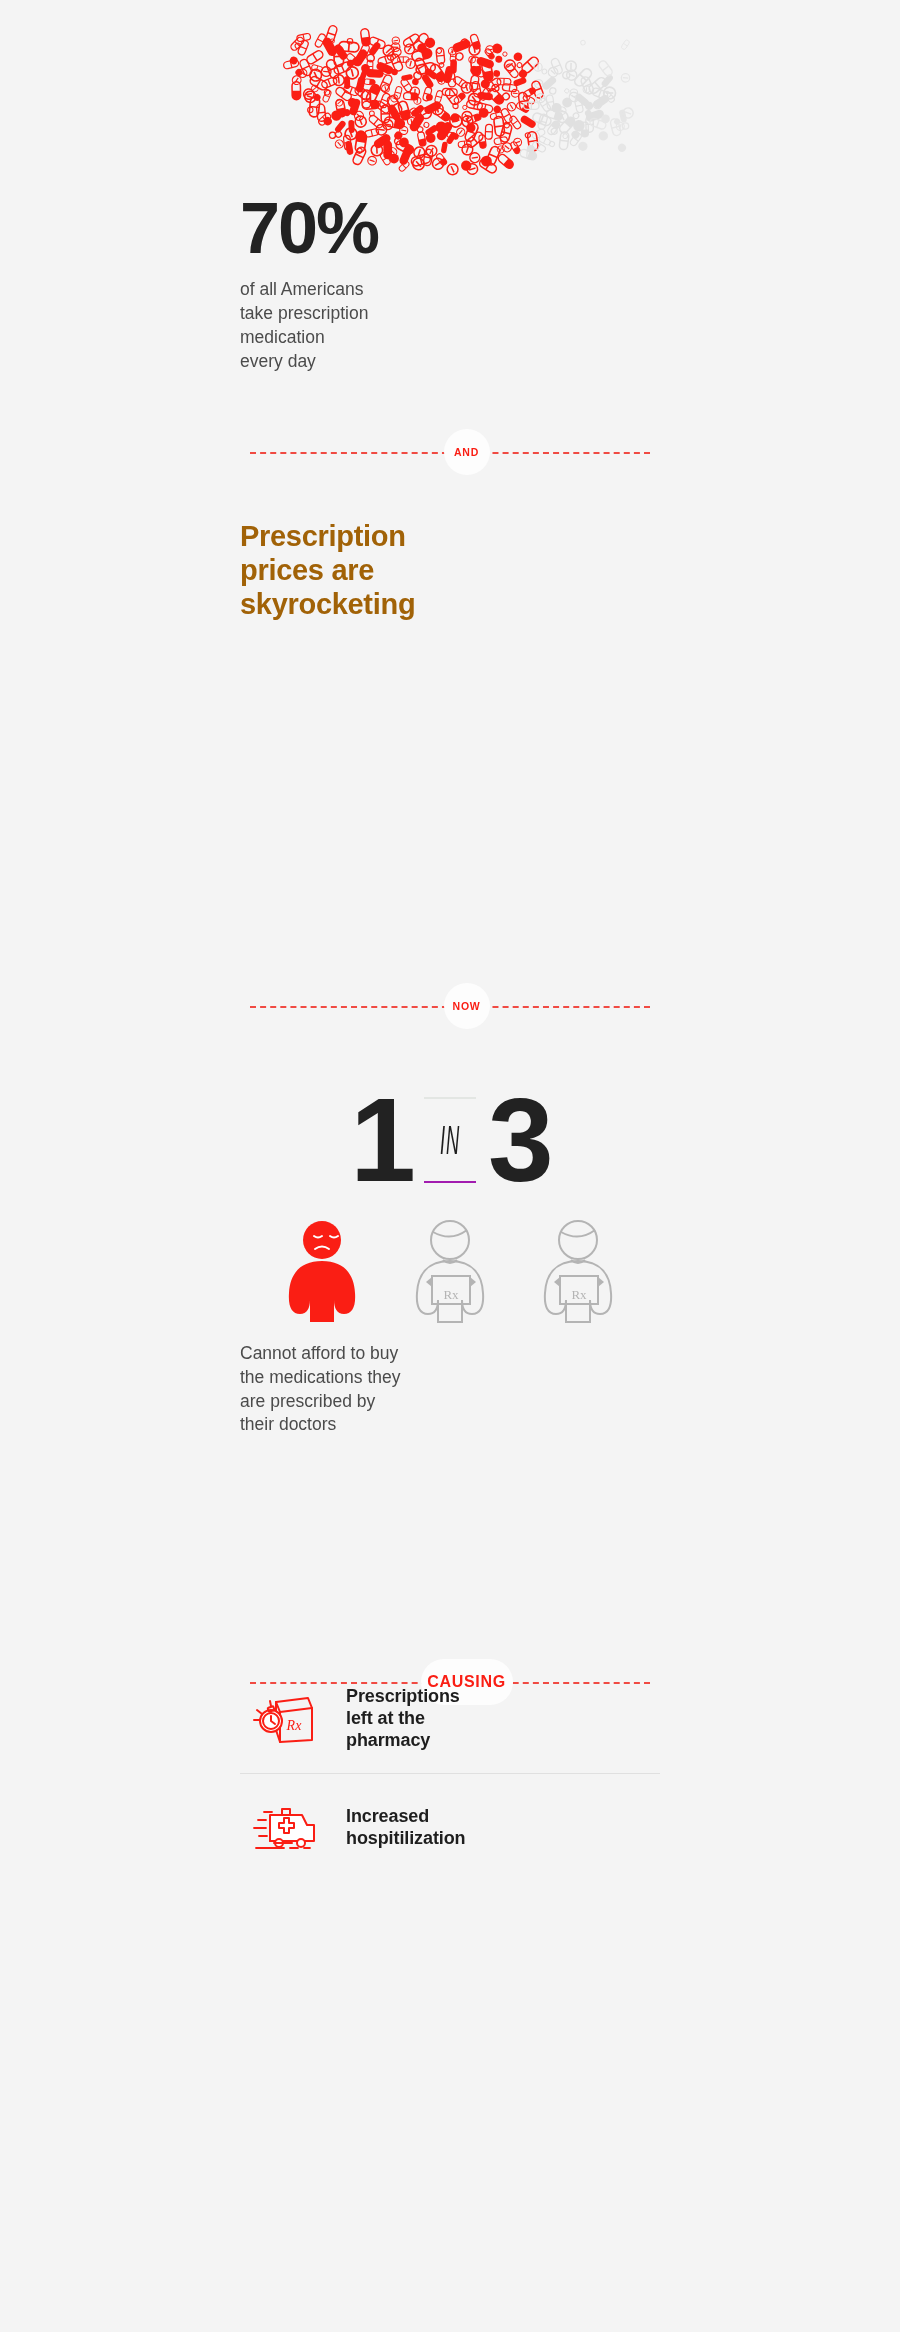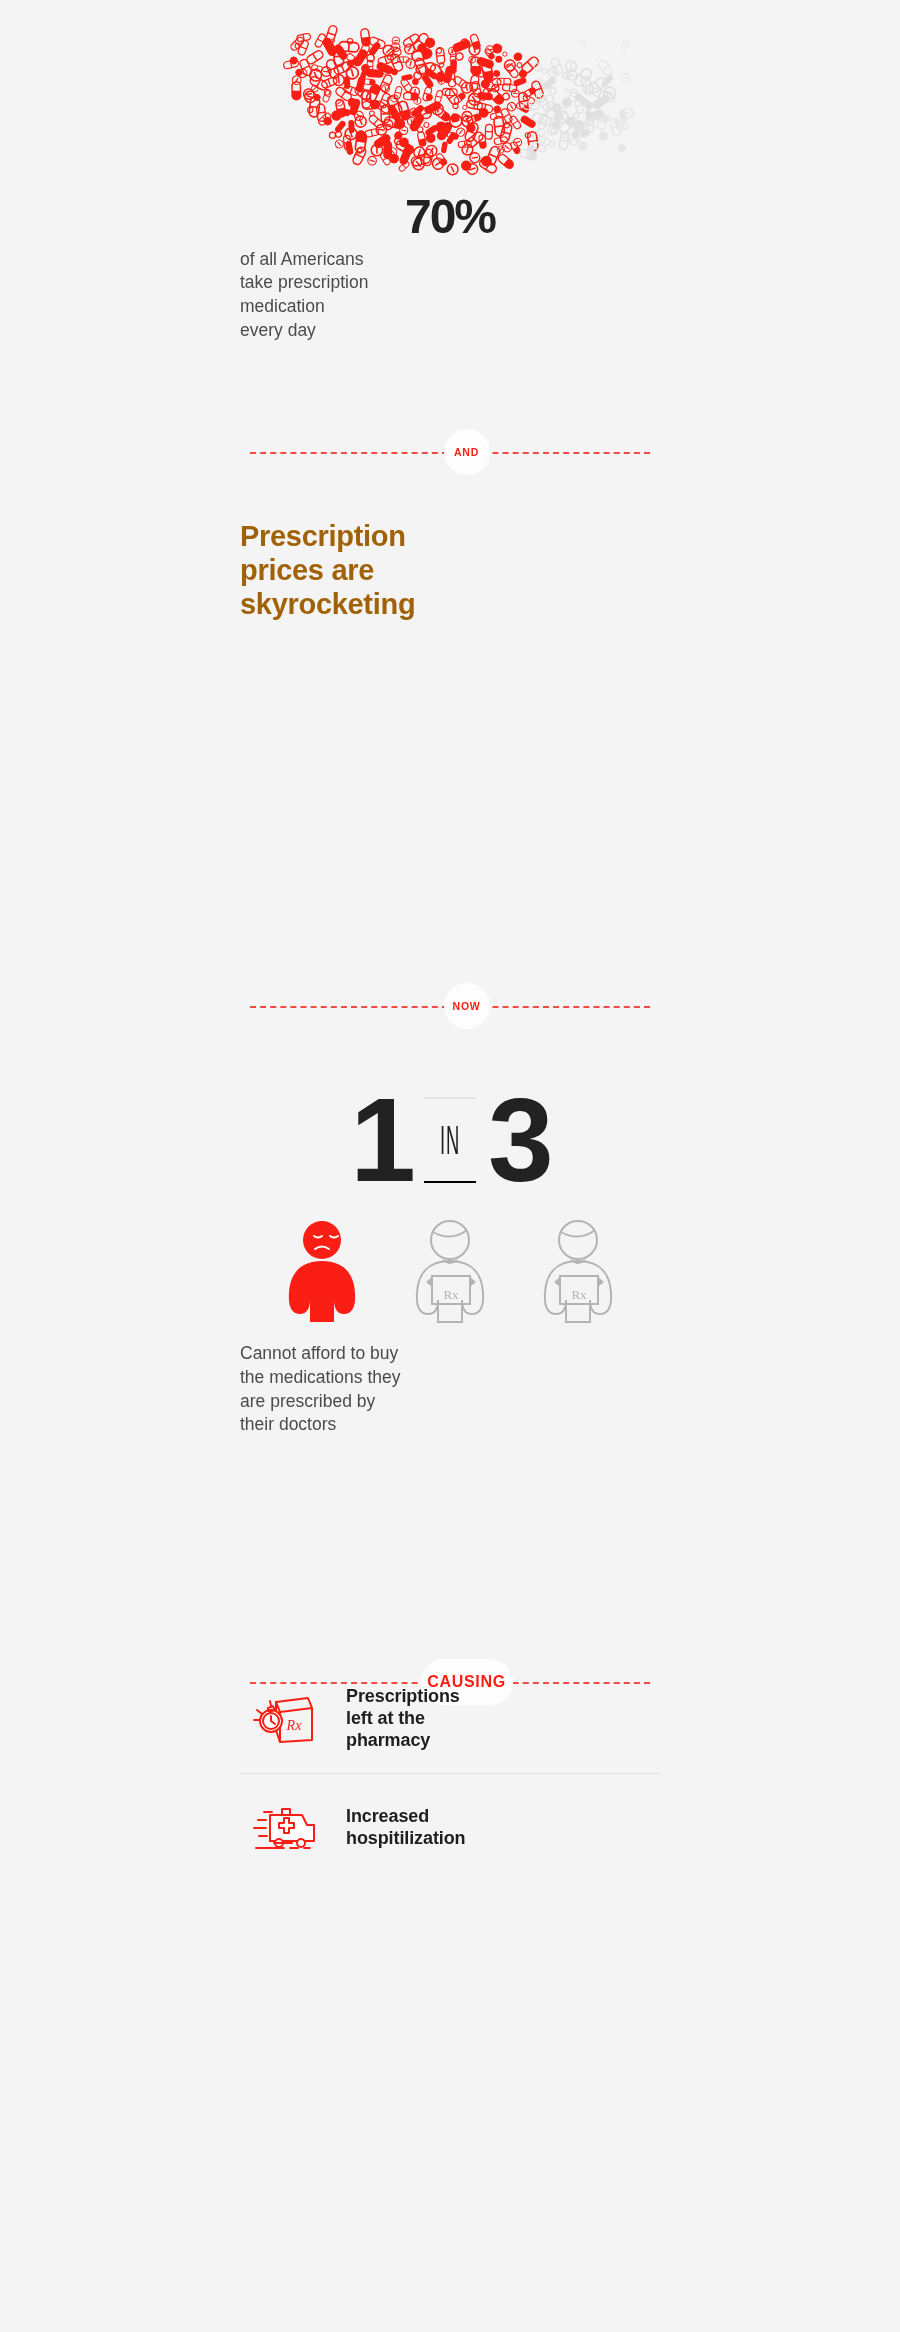--- a/index.html
+++ b/index.html
@@ -14,26 +14,26 @@
     position:absolute; left:50%; transform:translateX(-50%);
     width:420px;
   }
 
   
   #sec-map { top:0; }
   .map-wrap { width:420px; height:180px; position:relative; }
   .map-wrap svg { display:block; width:100%; height:100%; overflow:visible; }
 
   .bignum {
-    font-size:48px; font-weight:bold; color:#222; letter-spacing:-2px;
-    line-height:.95; margin-top:-4px;text-align:center;
+    font-size:72px; font-weight:bold; color:#222; letter-spacing:-2px;
+    line-height:.95; margin-top:-4px;
   }
   .body {
     font-size:17.5px; line-height:1.36; color:#4b4b4b; font-weight:400;
-    margin-top:8px; white-space:pre-line;
+    margin-top:16px; white-space:pre-line;
   }
 
   
   .divider {
     position:relative; height:48px; display:flex;
     align-items:center; justify-content:center;
   }
   .divider .line {
     position:absolute; left:10px; right:10px; top:50%; height:0;
     border-top:2px dashed #f04a42;
@@ -59,21 +59,21 @@
     display:flex; align-items:center; justify-content:center;
     gap:8px; height:120px;
   }
   .oneinthree .digit {
     font-size:118px; font-weight:bold; color:#222; line-height:.85;
     letter-spacing:-4px;
   }
   .inbox {
     display:flex; flex-direction:column; justify-content:center;
     height:86px; padding:0 4px; margin:13px 4px;
-    border-top:2px solid #e3e6e3; border-bottom:2px solid #000000;
+    border-top:2px solid #e3e6e3; border-bottom:2px solid #a21caf;font-style:italic;
   }
   .inbox span {
     font-size:40px; color:#1e1e1e; line-height:1;
     transform:scaleX(.46); transform-origin:center;
     letter-spacing:2px; font-weight:400; white-space:nowrap;
   }
   .people { width:420px; height:110px; margin-top:14px; }
   .people svg { display:block; width:100%; height:100%; }
 
   

